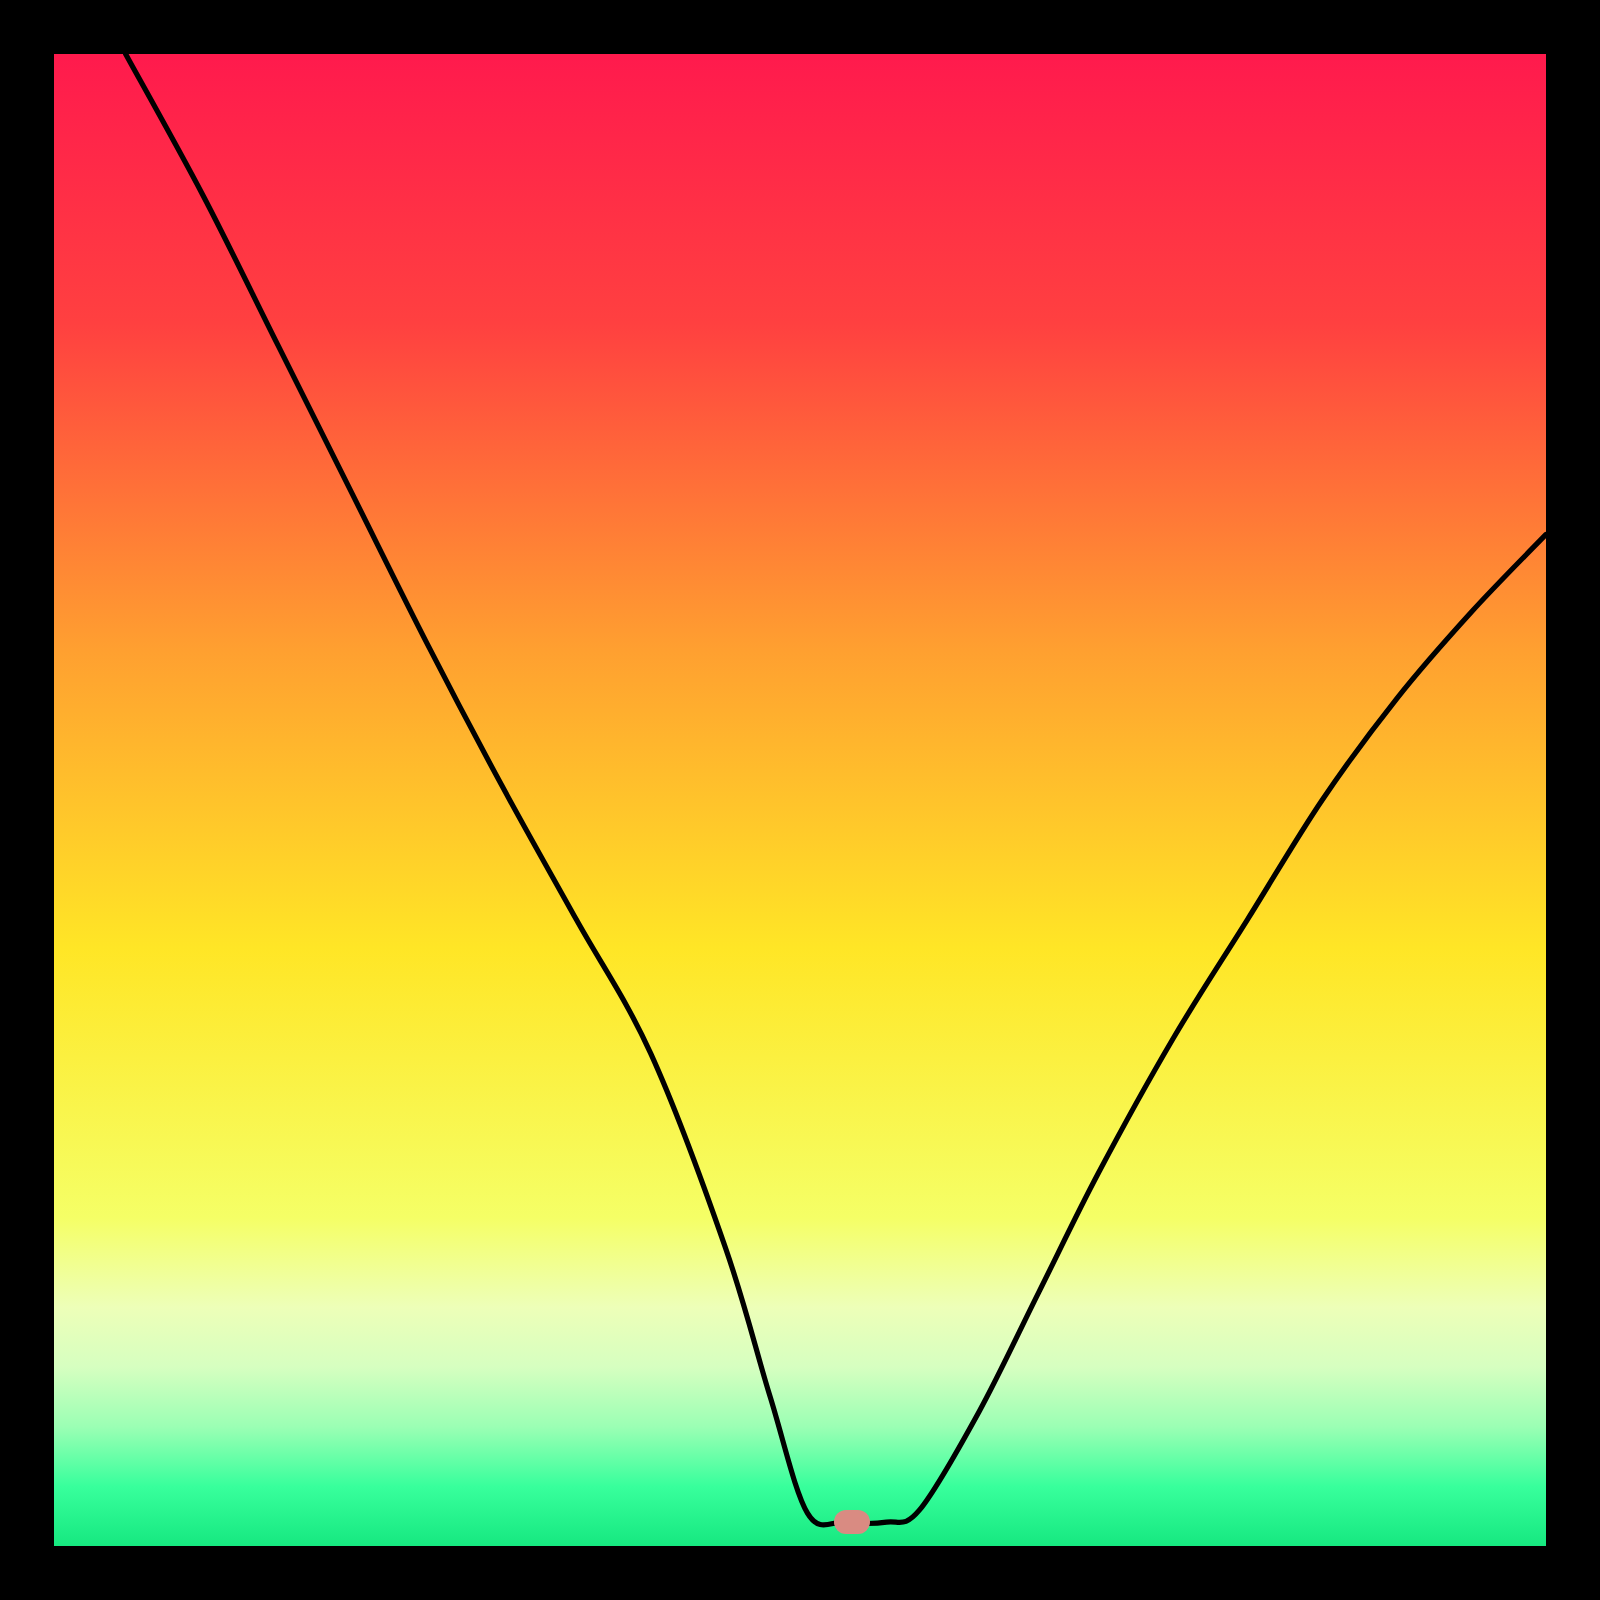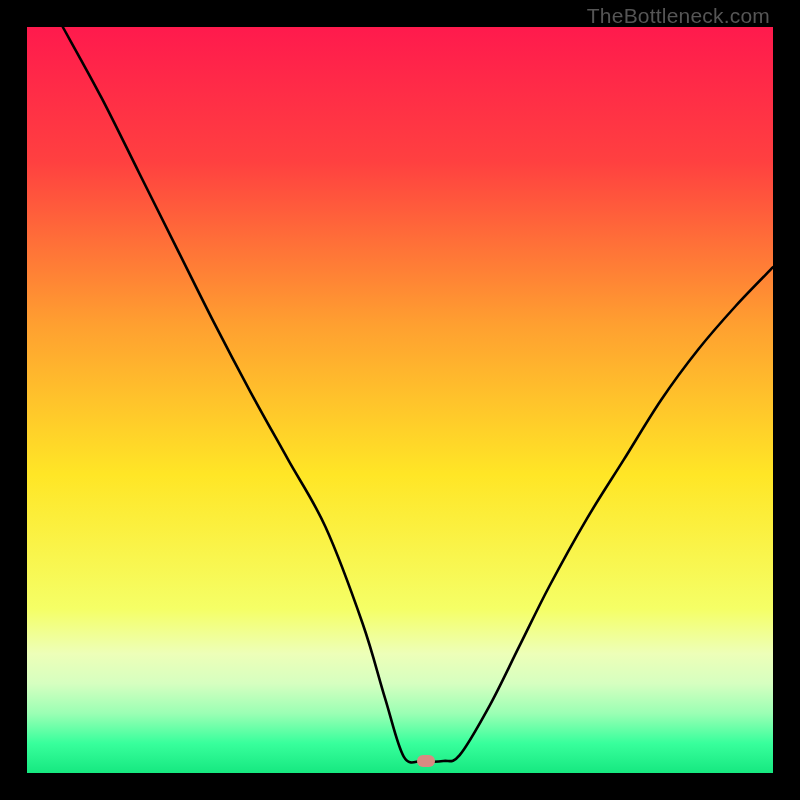--- a/index.html
+++ b/index.html
@@ -56,14 +56,13 @@
 <div class="chart-container">
 
   <div class="plot-area" style="background: linear-gradient(rgb(255, 26, 77) 0%, rgb(255, 64, 64) 18%, rgb(255, 160, 48) 40%, rgb(255, 230, 38) 60%, rgb(245, 255, 102) 78%, rgb(237, 255, 184) 84%, rgb(214, 255, 192) 88%, rgb(155, 255, 180) 92%, rgb(56, 255, 156) 96%, rgb(22, 232, 128) 100%);"></div>
 
   <svg class="curve" viewBox="0 0 746 746" preserveAspectRatio="none">
     <path id="curve-path" fill="none" stroke="#000000" stroke-width="2.6" stroke-linecap="round" d="M 35.81 0.00 C 42.27 11.81, 61.92 46.63, 74.60 70.87 C 87.28 95.11, 99.47 120.60, 111.90 145.47 C 124.33 170.34, 136.77 195.20, 149.20 220.07 C 161.63 244.94, 174.07 270.43, 186.50 294.67 C 198.93 318.92, 211.37 342.54, 223.80 365.54 C 236.23 388.54, 248.67 410.30, 261.10 432.68 C 273.53 455.06, 285.97 472.47, 298.40 499.82 C 310.83 527.17, 325.75 568.20, 335.70 596.80 C 345.65 625.40, 351.24 649.27, 358.08 671.40 C 364.92 693.53, 370.51 719.14, 376.73 729.59 C 382.95 740.03, 388.79 733.32, 395.38 734.06 C 401.97 734.81, 410.05 735.06, 416.27 734.06 C 422.48 733.07, 424.97 737.30, 432.68 728.10 C 440.39 718.90, 452.57 697.01, 462.52 678.86 C 472.47 660.71, 482.41 639.07, 492.36 619.18 C 502.31 599.29, 511.01 580.64, 522.20 559.50 C 533.39 538.36, 547.07 513.50, 559.50 492.36 C 571.93 471.22, 584.37 452.57, 596.80 432.68 C 609.23 412.79, 621.67 391.40, 634.10 373.00 C 646.53 354.60, 658.97 337.94, 671.40 322.27 C 683.83 306.61, 696.27 292.68, 708.70 279.00 C 721.13 265.33, 739.78 246.68, 746.00 240.21"></path>
   </svg>
 
   <div class="marker" id="marker" style="left: 426.11px; top: 761.064px; background: rgb(217, 139, 130);"></div>
 
-  <div class="watermark">TheBottleneck.com</div>
 </div>
 
 </body></html>

